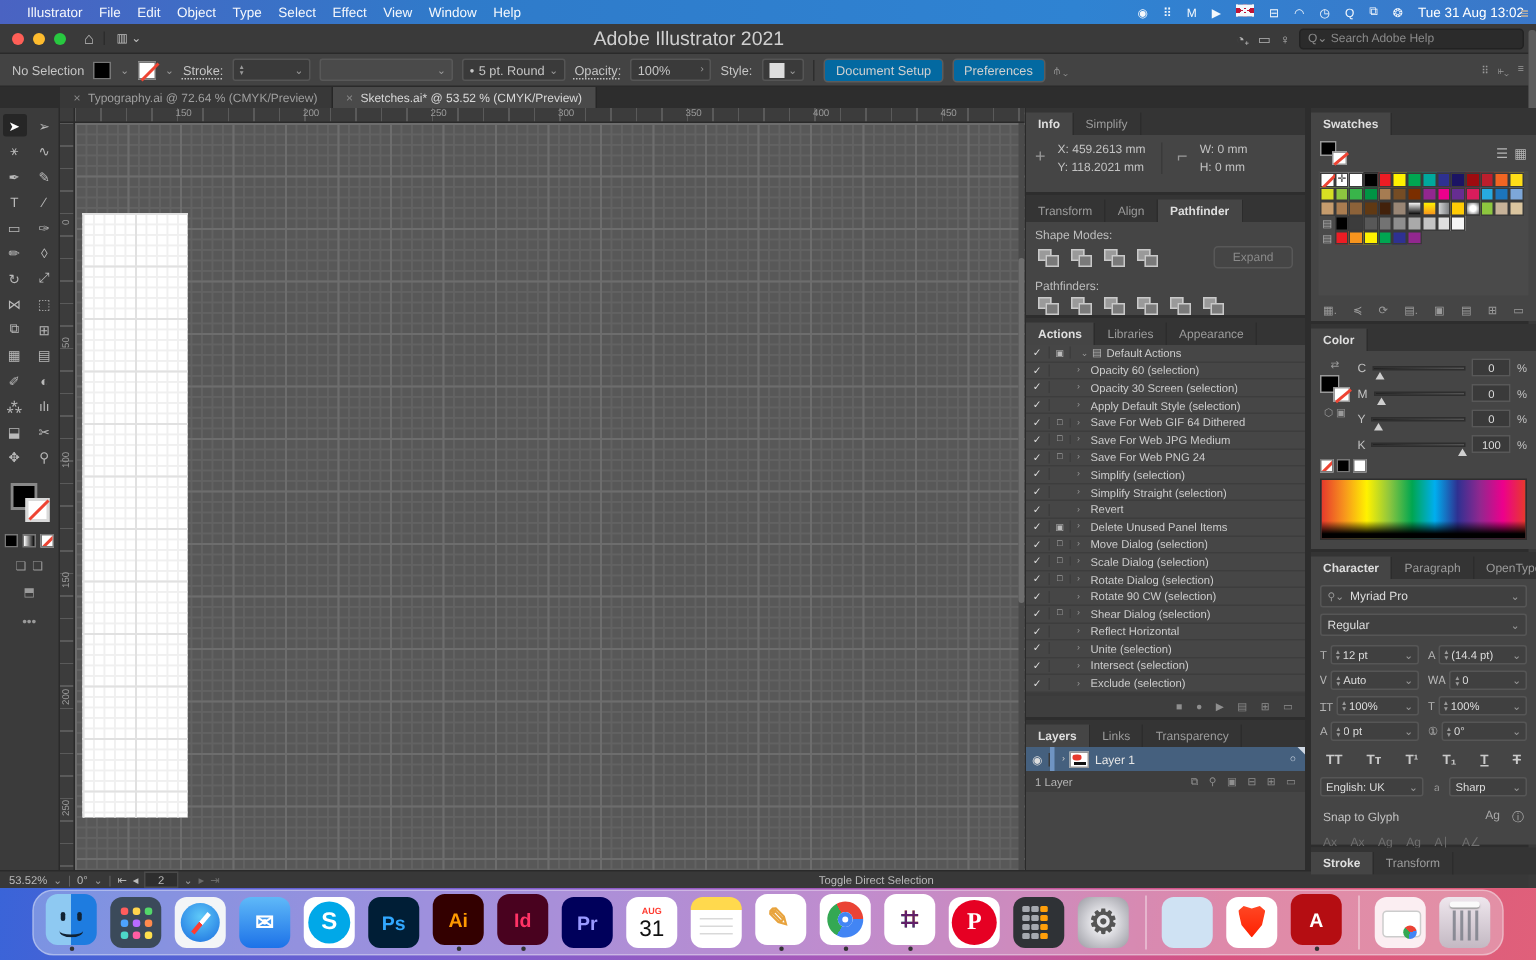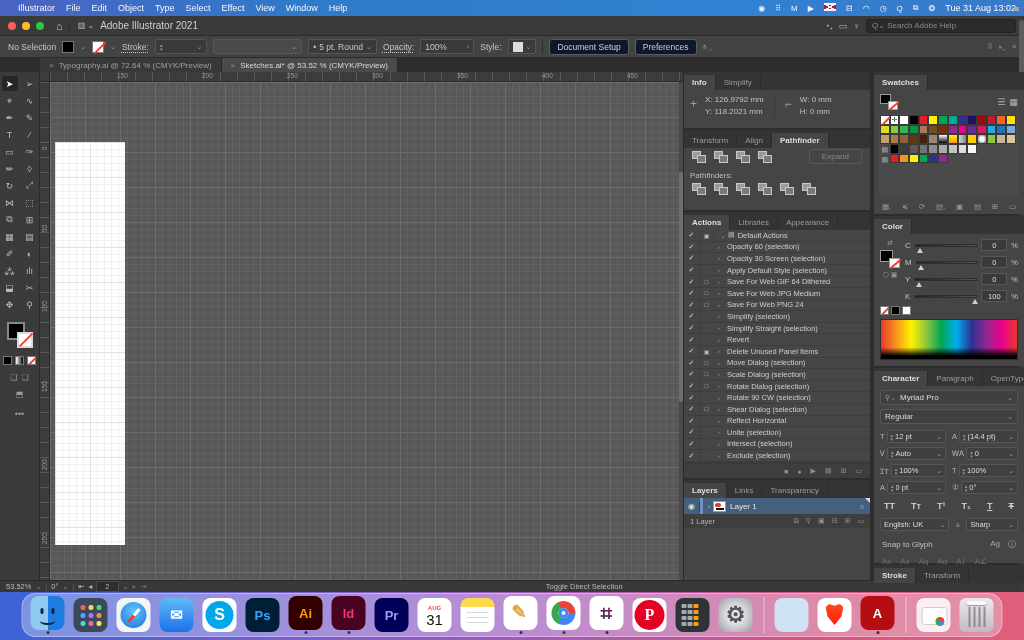--- a/index.html
+++ b/index.html
@@ -11,35 +11,35 @@
   .menubar .mi{opacity:.95}
   .menubar .spacer{flex:1}
   .menubar .sic{font-size:8px;opacity:.95}
   .menubar .clock{font-size:9px}
   
   .titlebar{height:20px;background:#3a3a3a;display:flex;align-items:center;padding:0 8px;gap:6px;border-bottom:1px solid #2a2a2a}
   .tl{width:8px;height:8px;border-radius:50%}
   .tl.r{background:#ff5f57}.tl.y{background:#febc2e}.tl.g{background:#28c840}
   .home{color:#bdbdbd;font-size:11px;margin-left:6px}
   .arrange{color:#bdbdbd;font-size:8px;border-left:1px solid #2c2c2c;padding-left:8px}
-  .apptitle{flex:1;text-align:left;color:#cfcfcf;font-size:10px}
+  .apptitle{flex:1;text-align:center;color:#cfcfcf;font-size:13px}
   .tb-ic{color:#b5b5b5;font-size:9px}
   .helpsearch{width:150px;height:14px;background:#2b2b2b;border:1px solid #222;border-radius:3px;color:#8a8a8a;font-size:8px;padding:0 5px}
   .helpsearch::placeholder{color:#8a8a8a}
   
   .optbar{height:22px;background:#434343;border-bottom:1px solid #2a2a2a;display:flex;align-items:center;font-size:8.5px;color:#c6c6c6;padding:0 8px;gap:6px}
   .optbar .lbl{text-decoration:underline dotted;text-underline-offset:2px}
   .sw{width:12px;height:12px;border:1px solid #777;background:#000;position:relative}
   .sw.none{background:#fff}
   .sw.none::after{content:"";position:absolute;left:-1px;top:5px;width:16px;height:2px;background:#e43;transform:rotate(-45deg)}
   .chev{color:#9a9a9a;font-size:7px}
   .field{background:#3a3a3a;border:1px solid #555;border-radius:2px;height:15px;display:flex;align-items:center;padding:0 4px;gap:3px}
   .field.dim{background:#4a4a4a;border-color:#585858;min-width:80px}
   .stepper{display:flex;flex-direction:column;font-size:5px;line-height:4px;color:#9a9a9a}
-  .btn{background:#0f172a;border:1px solid #5c5c5c;border-radius:3px;height:16px;padding:0 7px;display:flex;align-items:center;color:#d0d0d0;font-size:8.5px}
+  .btn{background:#0369a1;border:1px solid #5c5c5c;border-radius:3px;height:16px;padding:0 7px;display:flex;align-items:center;color:#d0d0d0;font-size:8.5px}
   .optbar .spacer{flex:1}
   
   .tabsrow{height:14px;background:#2d2d2d;display:flex;align-items:flex-end;padding-left:40px}
   .dtab{height:14px;display:flex;align-items:center;gap:5px;padding:0 9px;font-size:8px;color:#9f9f9f;background:#383838;border-right:1px solid #262626}
   .dtab.active{background:#4a4a4a;color:#d8d8d8}
   .dtab .x{font-size:8px;color:#8a8a8a}
   
   .main{display:flex;height:508px}
   
   .toolbar{width:40px;background:#3b3b3b;border-right:1px solid #2a2a2a;display:flex;flex-direction:column;align-items:center;padding-top:4px}
@@ -479,21 +479,21 @@
       <div class="ptabs">
 
       <span class="ptab active">Info</span>
           <span class="ptab">Simplify</span>
         </div>
       <span class="pmenu">≡</span>
       <div class="pbody">
         <div class="inforow">
           <span class="infoplus">+</span>
           <div class="infocol">
-            <span><b style="font-weight:normal">X:</b> <span>126.9792 mm</span></span>
+            <span><b style="font-weight:normal">X:</b> <span>459.2613 mm</span></span>
             <span><b style="font-weight:normal">Y:</b> <span>118.2021 mm</span></span>
           </div>
           <div class="infodiv"></div>
           <span class="infoplus">⌐</span>
           <div class="infocol">
             <span><b style="font-weight:normal">W:</b> <span>0 mm</span></span>
             <span><b style="font-weight:normal">H:</b> <span>0 mm</span></span>
           </div>
         </div>
       </div>
@@ -501,20 +501,21 @@
 
     <div class="panel" style="height:82px">
       <div class="ptabs">
 
       <span class="ptab">Transform</span>
           <span class="ptab">Align</span>
           <span class="ptab active">Pathfinder</span>
         </div>
       <span class="pmenu">≡</span>
       <div class="pbody">
+        <div class="pf-lbl">Shape Modes:</div>
         <div class="pf-row">
           <span class="pf-ic">
               <i></i>
               <i></i>
             </span>
           <span class="pf-ic">
               <i></i>
               <i></i>
             </span>
           <span class="pf-ic">

